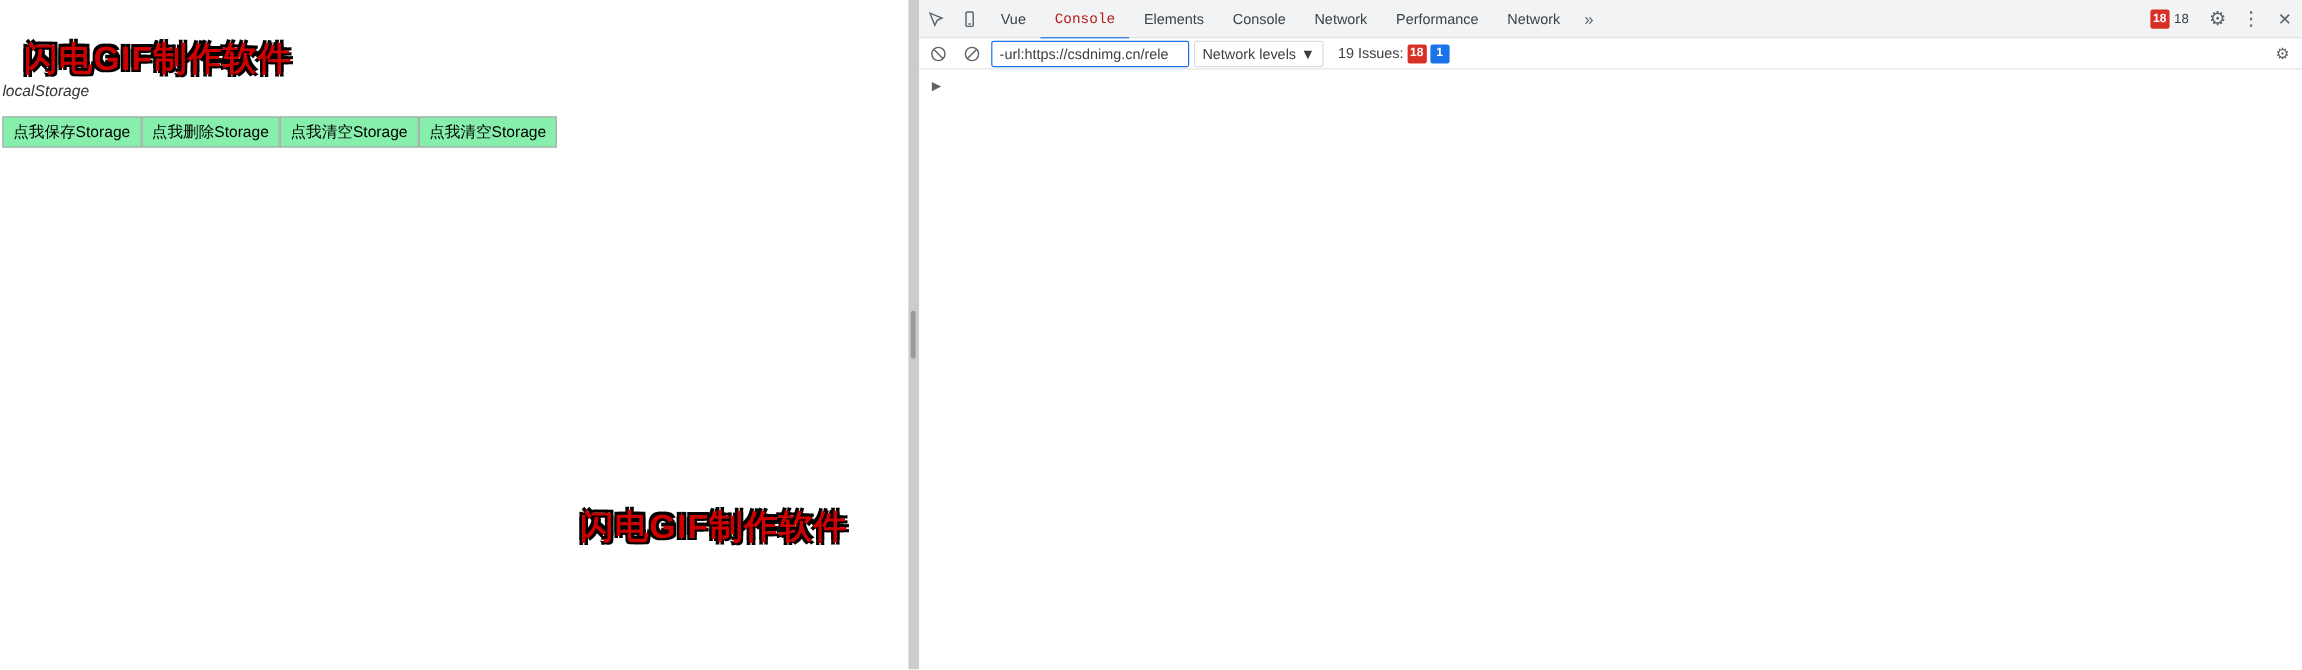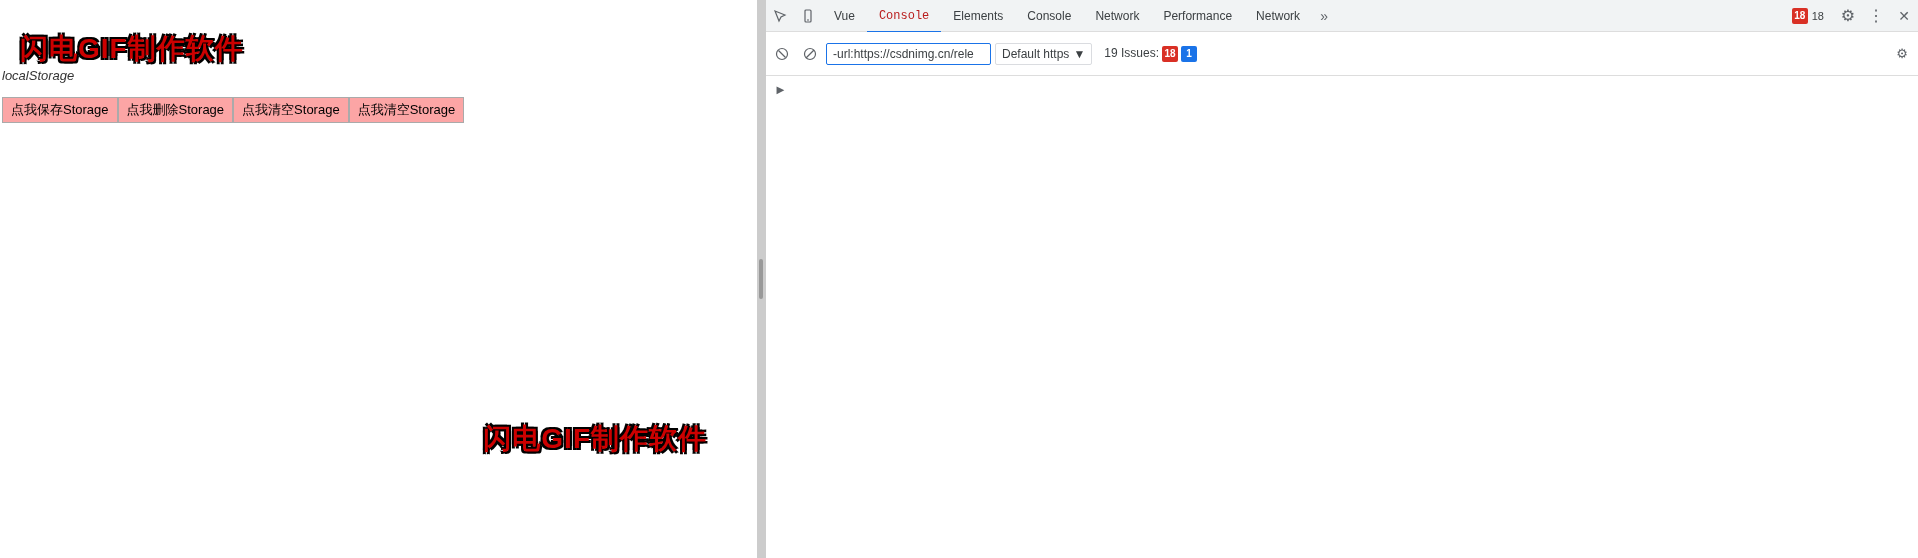--- a/index.html
+++ b/index.html
@@ -52,21 +52,21 @@
       position: absolute;
       top: 97px;
       left: 2px;
       display: flex;
       gap: 0;
     }
 
     .storage-btn {
       padding: 3px 8px;
       font-size: 13px;
-      background: #fca5a5;
+      background: #86efac;
       border: 1px solid #aaa;
       cursor: pointer;
       color: #000;
       font-family: Arial, sans-serif;
     }
 
     
     .divider {
       width: 8px;
       background: #ccc;
@@ -170,21 +170,21 @@
     .badge-count {
       font-size: 11px;
       color: #3c4043;
       margin-right: 4px;
     }
 
     
     .console-toolbar {
       display: flex;
       align-items: center;
-      height: 44px;
+      height: 26px;
       background: #fff;
       border-bottom: 1px solid #ddd;
       padding: 0 4px;
       gap: 4px;
       flex-shrink: 0;
     }
 
     .console-toolbar-btn {
       width: 24px;
       height: 24px;
@@ -397,21 +397,21 @@
     <div class="console-toolbar-btn" title="Block network requests">
       <svg width="14" height="14" viewBox="0 0 14 14" fill="none">
         <circle cx="7" cy="7" r="5.5" stroke="#5f6368" stroke-width="1.2"></circle>
         <path d="M3 11 L11 3" stroke="#5f6368" stroke-width="1.2"></path>
       </svg>
     </div>
 
     <input class="console-filter-input" type="text" value="-url:https://csdnimg.cn/rele" style="">
 
     <button class="console-levels-btn">
-      <span>Default https</span>
+      <span>Network levels</span>
       <span>▼</span>
     </button>
 
     <div class="issues-badge">
       <span>19 Issues:</span>
       <div class="issues-error-badge">18</div>
       <div class="issues-info-badge">1</div>
     </div>
 
     <div class="toolbar-spacer"></div>

